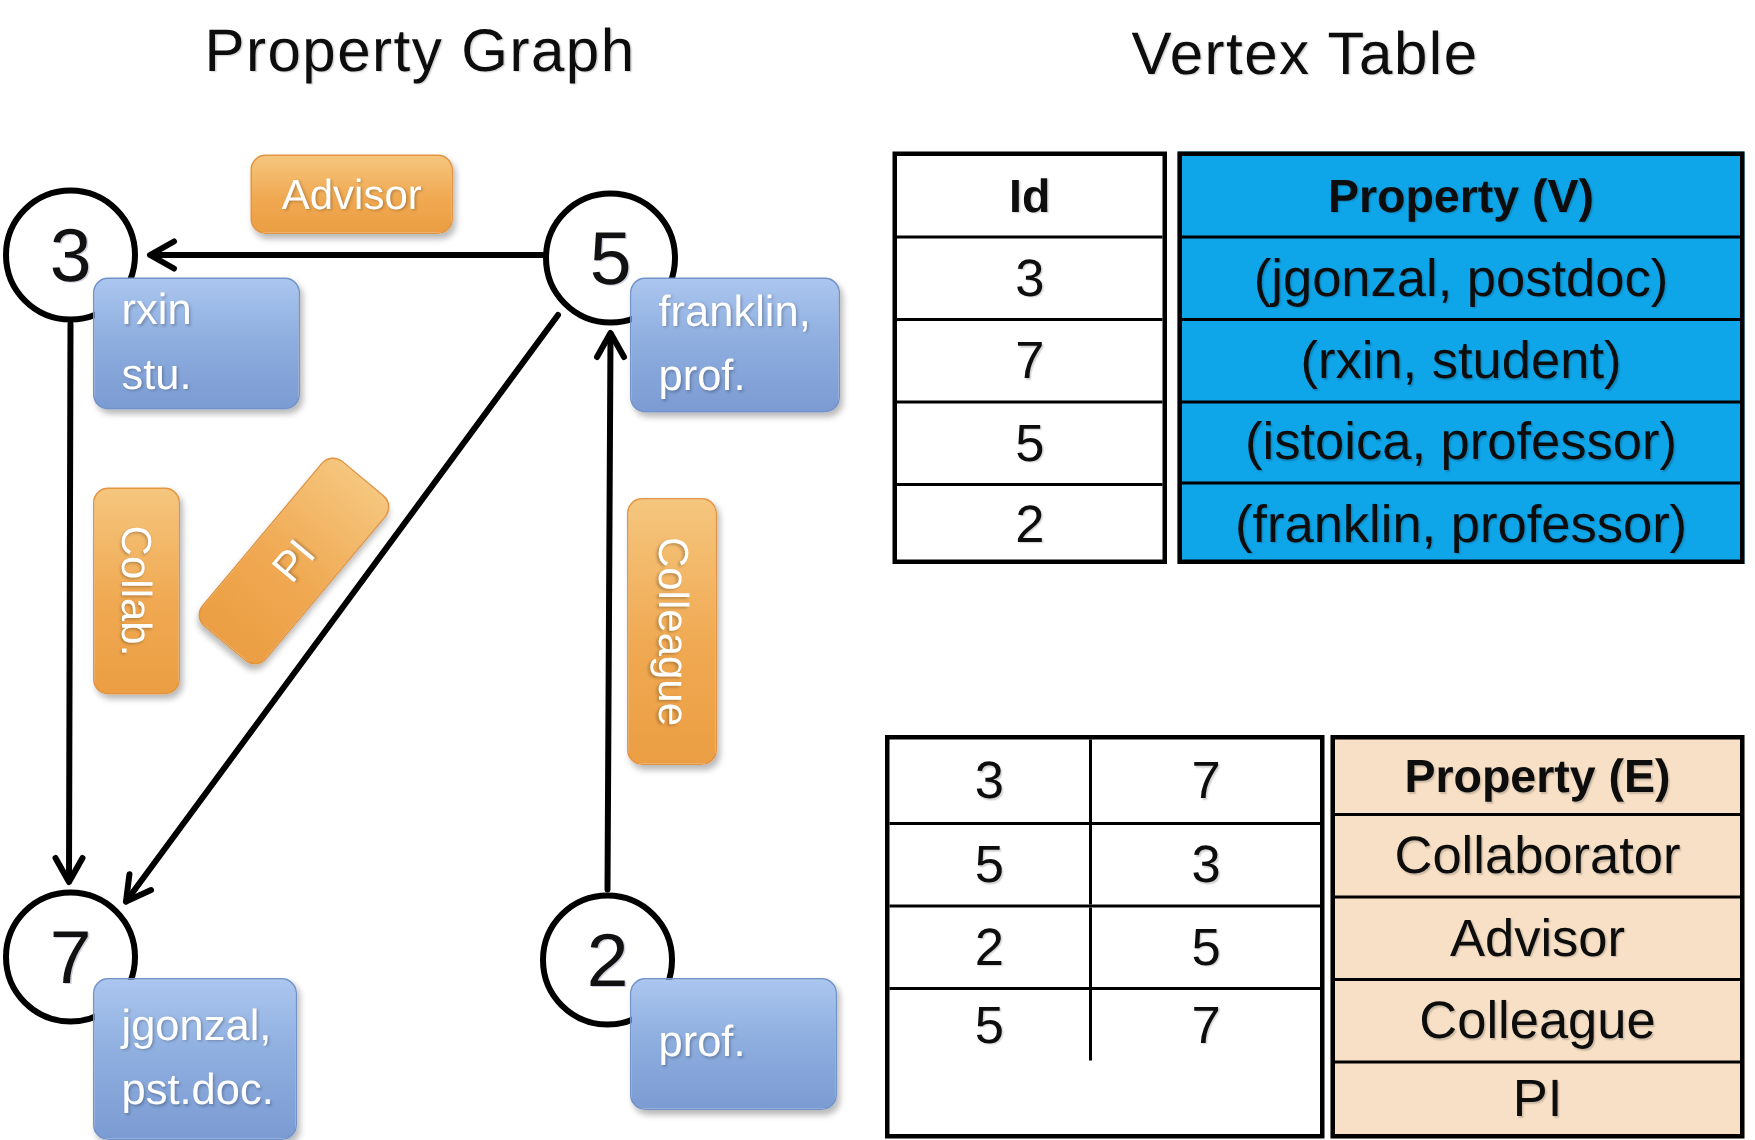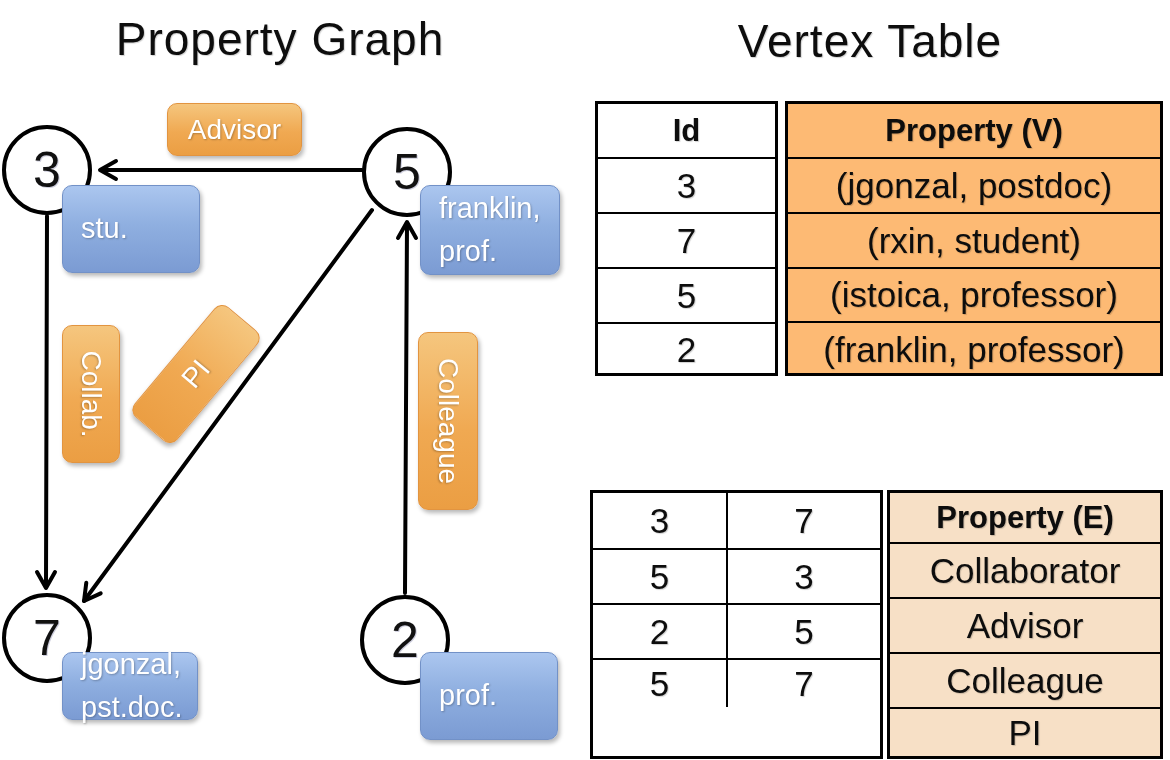--- a/index.html
+++ b/index.html
@@ -10,21 +10,21 @@
     position: relative;
     width: 1170px;
     height: 760px;
     background: #fff;
     overflow: hidden;
   }
 
   .big-title {
     position: absolute;
     text-align: center;
-    font-size: 46px;
+    font-size: 40px;
     font-weight: 400;
     letter-spacing: 1px;
     color: #0d0d0d;
     text-shadow: 1px 1px 1px rgba(0,0,0,0.18);
     white-space: nowrap;
   }
 
   
   .edge-layer { position: absolute; left: 0; top: 0; width: 1170px; height: 760px; }
 
@@ -140,27 +140,28 @@
     <span class="vert">Collab.</span>
   </div>
   <div class="edge-box" style="left:168px; top:302px; width:56px; height:144px; transform:rotate(40deg);">
     <span class="vert-rev">PI</span>
   </div>
   <div class="edge-box" style="left:418px; top:332px; width:60px; height:178px;">
     <span class="vert">Colleague</span>
   </div>
 
   <div class="prop-box" style="left:62px; top:185px; width:138px; height:88px;">
+    <span>rxin</span>
     <span>stu.</span>
   </div>
   <div class="prop-box" style="left:420px; top:185px; width:140px; height:90px;">
     <span>franklin,</span>
     <span>prof.</span>
   </div>
-  <div class="prop-box" style="left:62px; top:652px; width:136px; height:68px;">
+  <div class="prop-box" style="left:62px; top:652px; width:136px; height:108px;">
     <span>jgonzal,</span>
     <span>pst.doc.</span>
   </div>
   <div class="prop-box" style="left:420px; top:652px; width:138px; height:88px;">
     <span>prof.</span>
   </div>
 
   <div class="tbl-group" style="left:595px; top:101px; width:183px; height:275px;">
     <div class="tbl-row" style="height:53px;">
         <div class="tbl-cell hdr" style="width:100%;">Id</div>
@@ -172,21 +173,21 @@
         <div class="tbl-cell" style="width:100%;">7</div>
       </div>
     <div class="tbl-row" style="height:55px;">
         <div class="tbl-cell" style="width:100%;">5</div>
       </div>
     <div class="tbl-row" style="height:54px;">
         <div class="tbl-cell" style="width:100%;">2</div>
       </div>
   </div>
 
-  <div class="tbl-group" style="left:785px; top:101px; width:378px; height:275px; background:#fdba74;">
+  <div class="tbl-group" style="left:785px; top:101px; width:378px; height:275px; background:#0ea5e9;">
     <div class="tbl-row" style="height:53px;">
         <div class="tbl-cell hdr" style="width:100%;">Property (V)</div>
       </div>
     <div class="tbl-row" style="height:55px;">
         <div class="tbl-cell" style="width:100%;">(jgonzal, postdoc)</div>
       </div>
     <div class="tbl-row" style="height:55px;">
         <div class="tbl-cell" style="width:100%;">(rxin, student)</div>
       </div>
     <div class="tbl-row" style="height:54px;">

